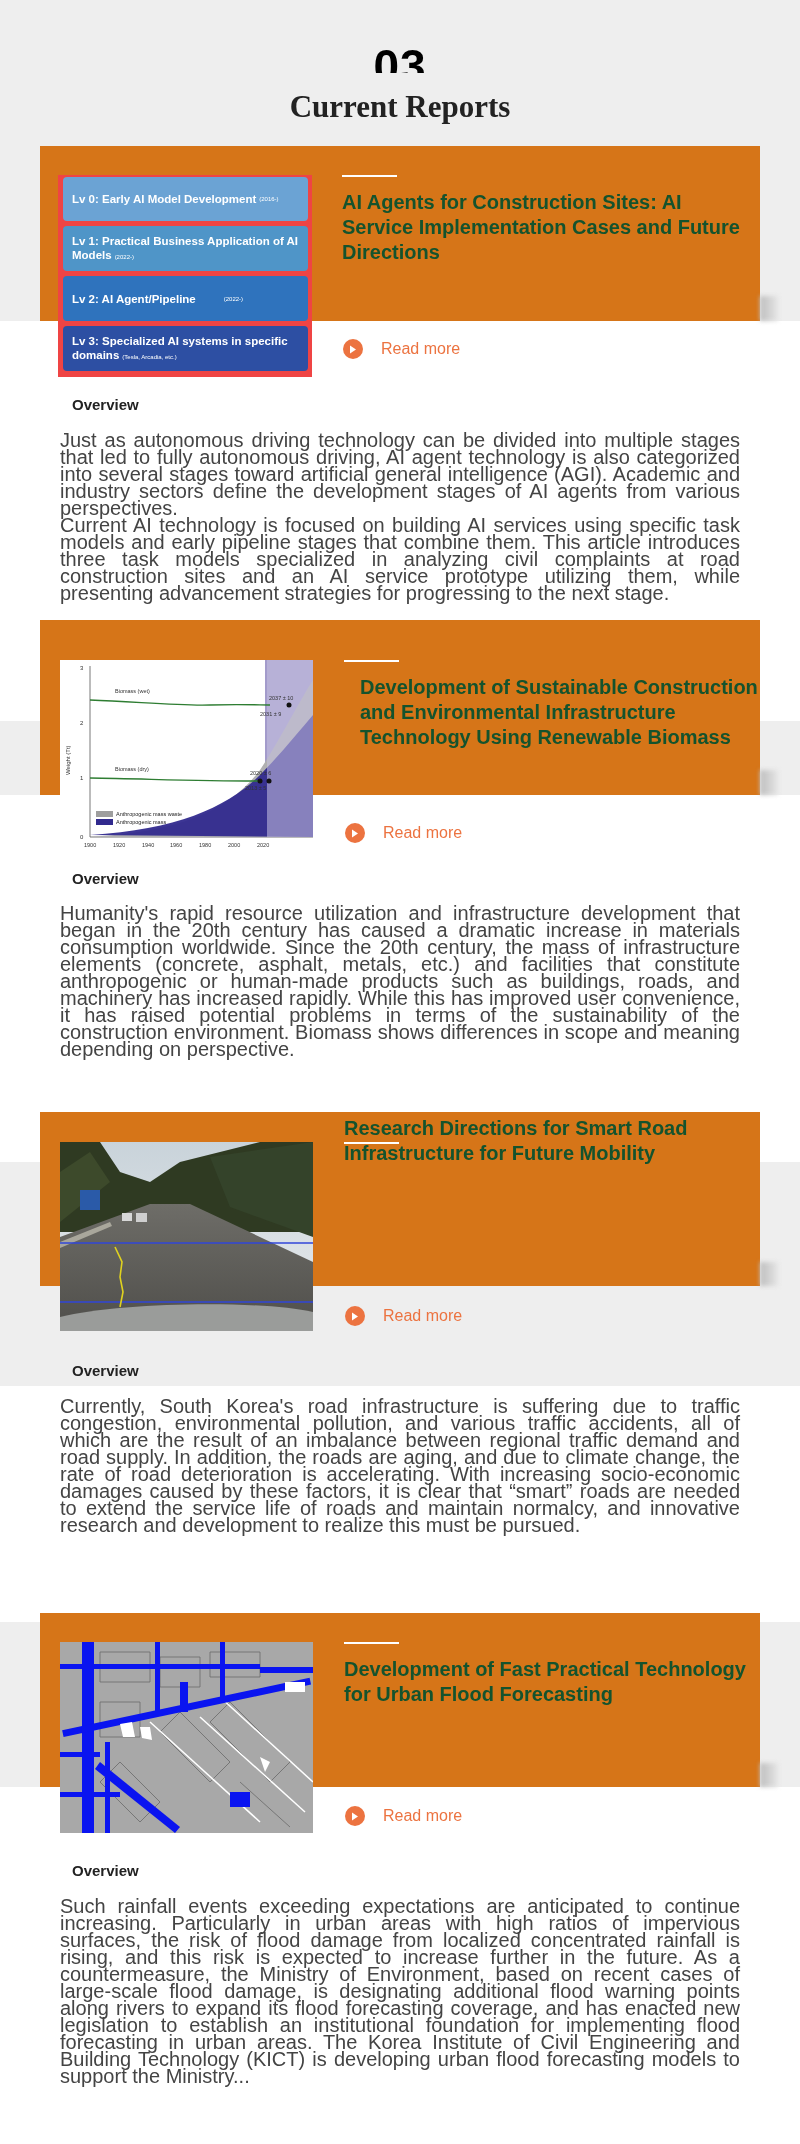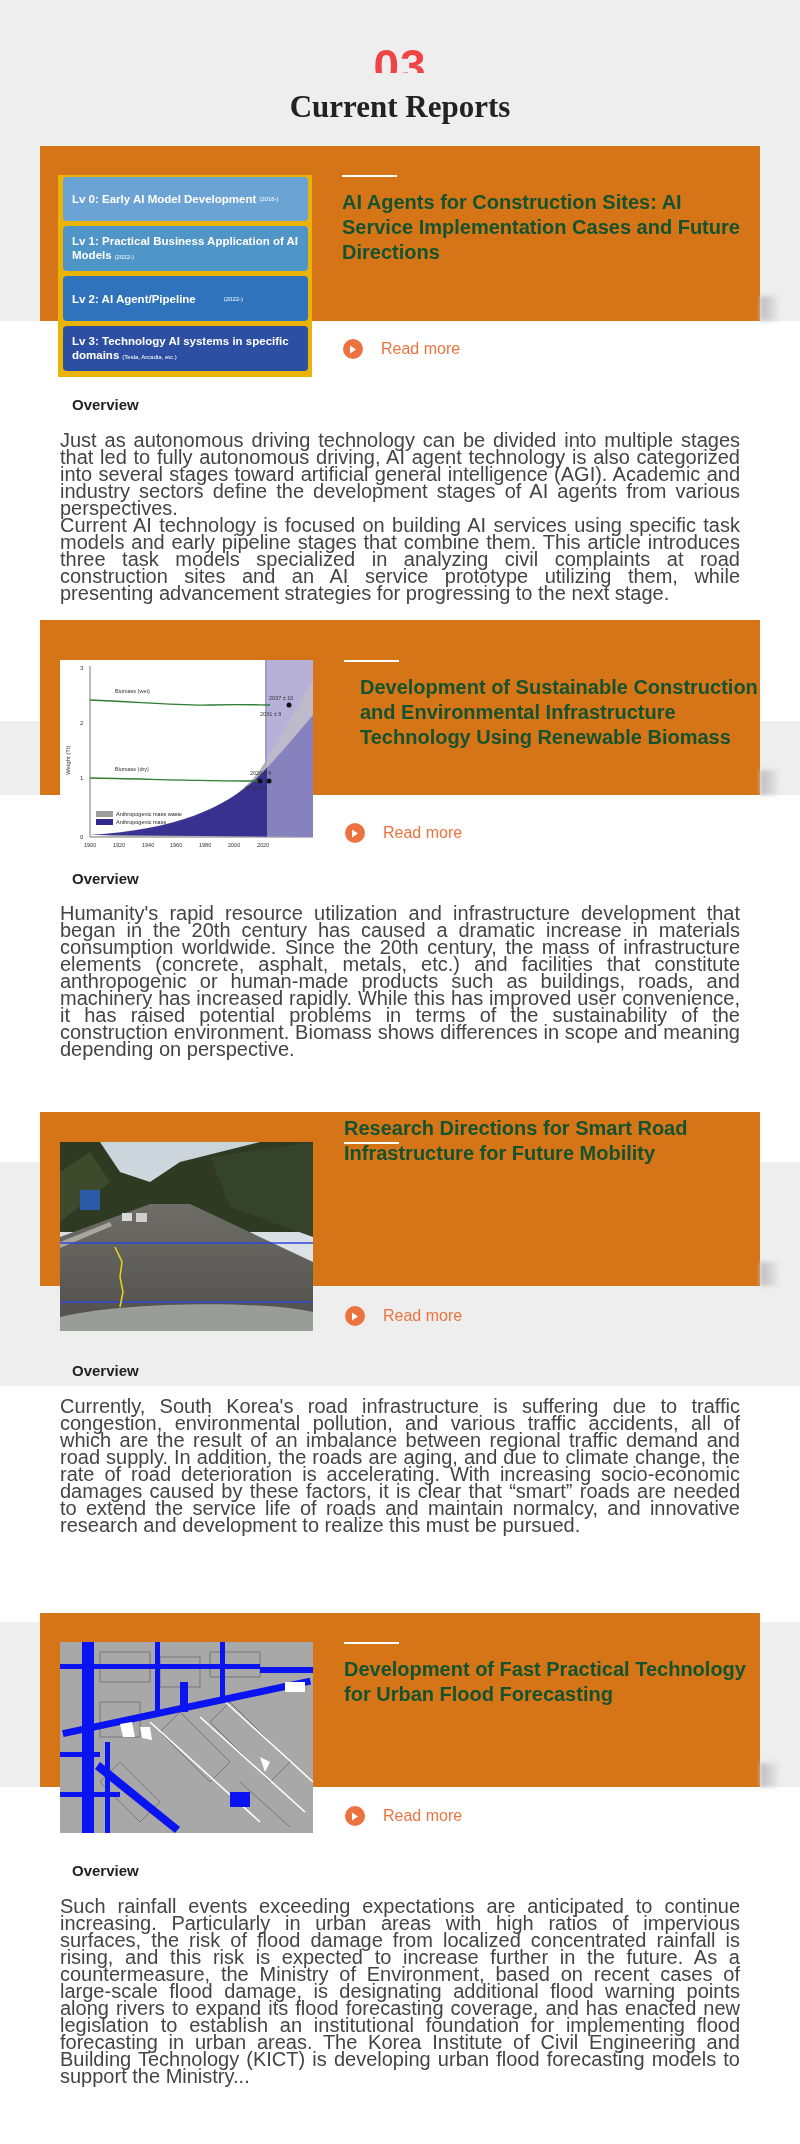--- a/index.html
+++ b/index.html
@@ -3,33 +3,33 @@
 <meta charset="utf-8">
 <style>
   * { box-sizing: border-box; margin: 0; padding: 0; }
   html, body { width: 800px; height: 2144px; background: #ffffff; overflow: hidden; }
   body { position: relative; font-family: "Liberation Sans", "DejaVu Sans", sans-serif; color: #333; }
   .abs { position: absolute; }
   .top-band { left: 0; top: 0; width: 800px; height: 321px; background: #eeeeee; }
   .section-num {
     left: 0; width: 800px; top: 36px; height: 37px; overflow: hidden;
     text-align: center; font-family: "Liberation Sans", sans-serif; font-weight: bold;
-    font-size: 46px; line-height: 60px; color: #ef4444; letter-spacing: 1px;
+    font-size: 46px; line-height: 60px; color: #000000; letter-spacing: 1px;
   }
   .section-title {
     left: 0; width: 800px; top: 88px; text-align: center;
     font-family: "Liberation Serif", "DejaVu Serif", serif; font-size: 31px; color: #222; line-height: 38px;
   }
   .grey-band { left: 0; width: 800px; background: #eeeeee; }
   .orange { left: 40px; width: 720px; background: #d67518; }
   .shadow {
     width: 18px; background: linear-gradient(to right, #bdbdbd, #e6e6e6);
     filter: blur(2px); left: 760px;
   }
-  .thumb { left: 60px; width: 253px; overflow: hidden; background: #eab308; }
+  .thumb { left: 60px; width: 253px; overflow: hidden; background: #ef4444; }
   .accent-line { width: 55px; height: 2px; background: #ffffff; }
   .card-title {
     width: 400px; color: #14532d; font-size: 20px; line-height: 25px; font-weight: bold;
     font-family: "Liberation Sans", sans-serif;
   }
   .readmore { display: flex; align-items: center; gap: 18px; cursor: pointer; }
   .readmore .circle {
     width: 20px; height: 20px; border-radius: 50%; background: #ec7340;
     display: flex; align-items: center; justify-content: center;
   }
@@ -61,21 +61,21 @@
         <small>(2016-)</small>
     </div>
     <div class="lvl" style="height:45px;background:#4f95c8;">
       <span><span>Lv 1: Practical Business Application of AI Models</span><small>(2022-)</small></span>
     </div>
     <div class="lvl" style="height:45px;background:#2f73bd;gap:25px;">
       <span>Lv 2: AI Agent/Pipeline</span>
         <small>(2022-)</small>
     </div>
     <div class="lvl" style="height:45px;background:#2d4fa3;">
-      <span><span>Lv 3: Technology AI systems in specific domains</span><small>(Tesla, Arcadia, etc.)</small></span>
+      <span><span>Lv 3: Specialized AI systems in specific domains</span><small>(Tesla, Arcadia, etc.)</small></span>
     </div>
   </div>
 </div>
 <div class="abs accent-line" style="left:342px;top:175px;"></div>
 <h3 class="abs card-title" style="left:342px;top:190px;">AI Agents for Construction Sites: AI Service Implementation Cases and Future Directions</h3>
 <div class="abs readmore" style="left:343px;top:339px;">
   <span class="circle">
     <svg width="8" height="9" viewBox="0 0 8 9">
         <path d="M1 0.5 L7 4.5 L1 8.5 Z" fill="#fff"></path>
       </svg>

